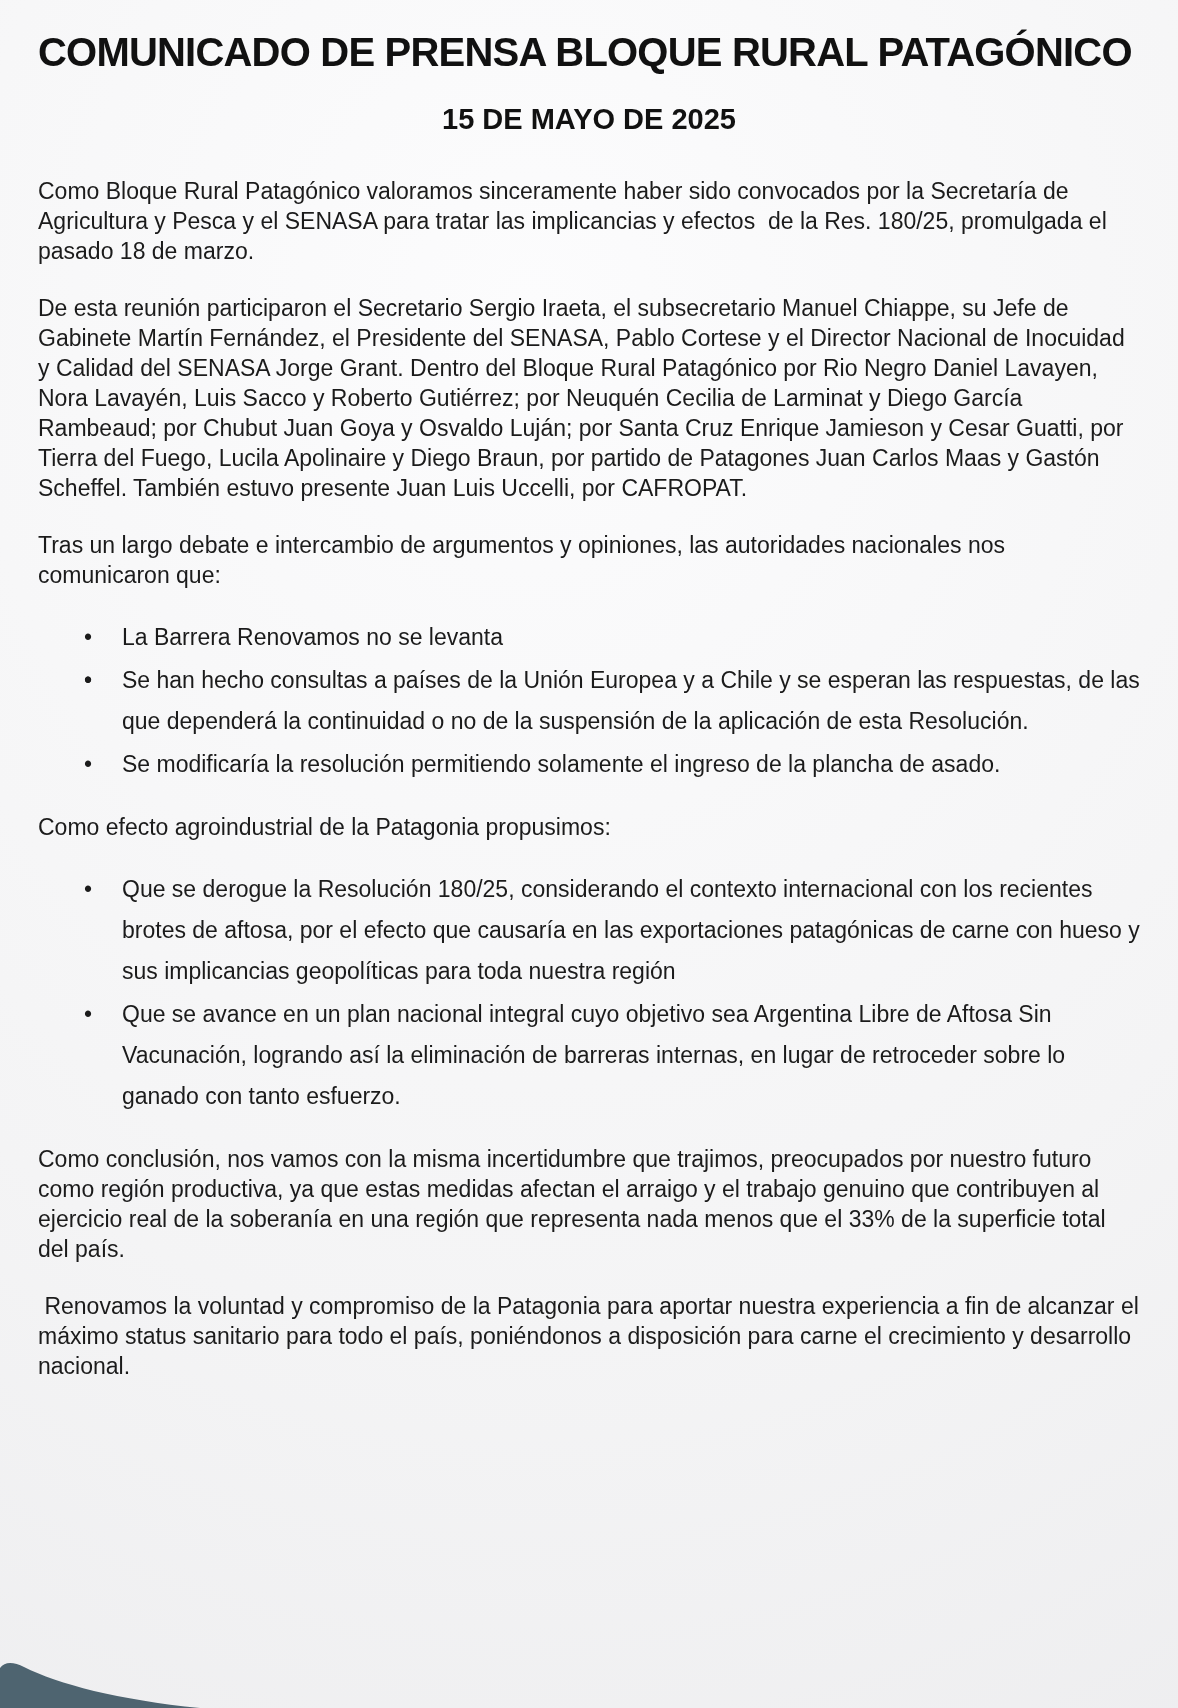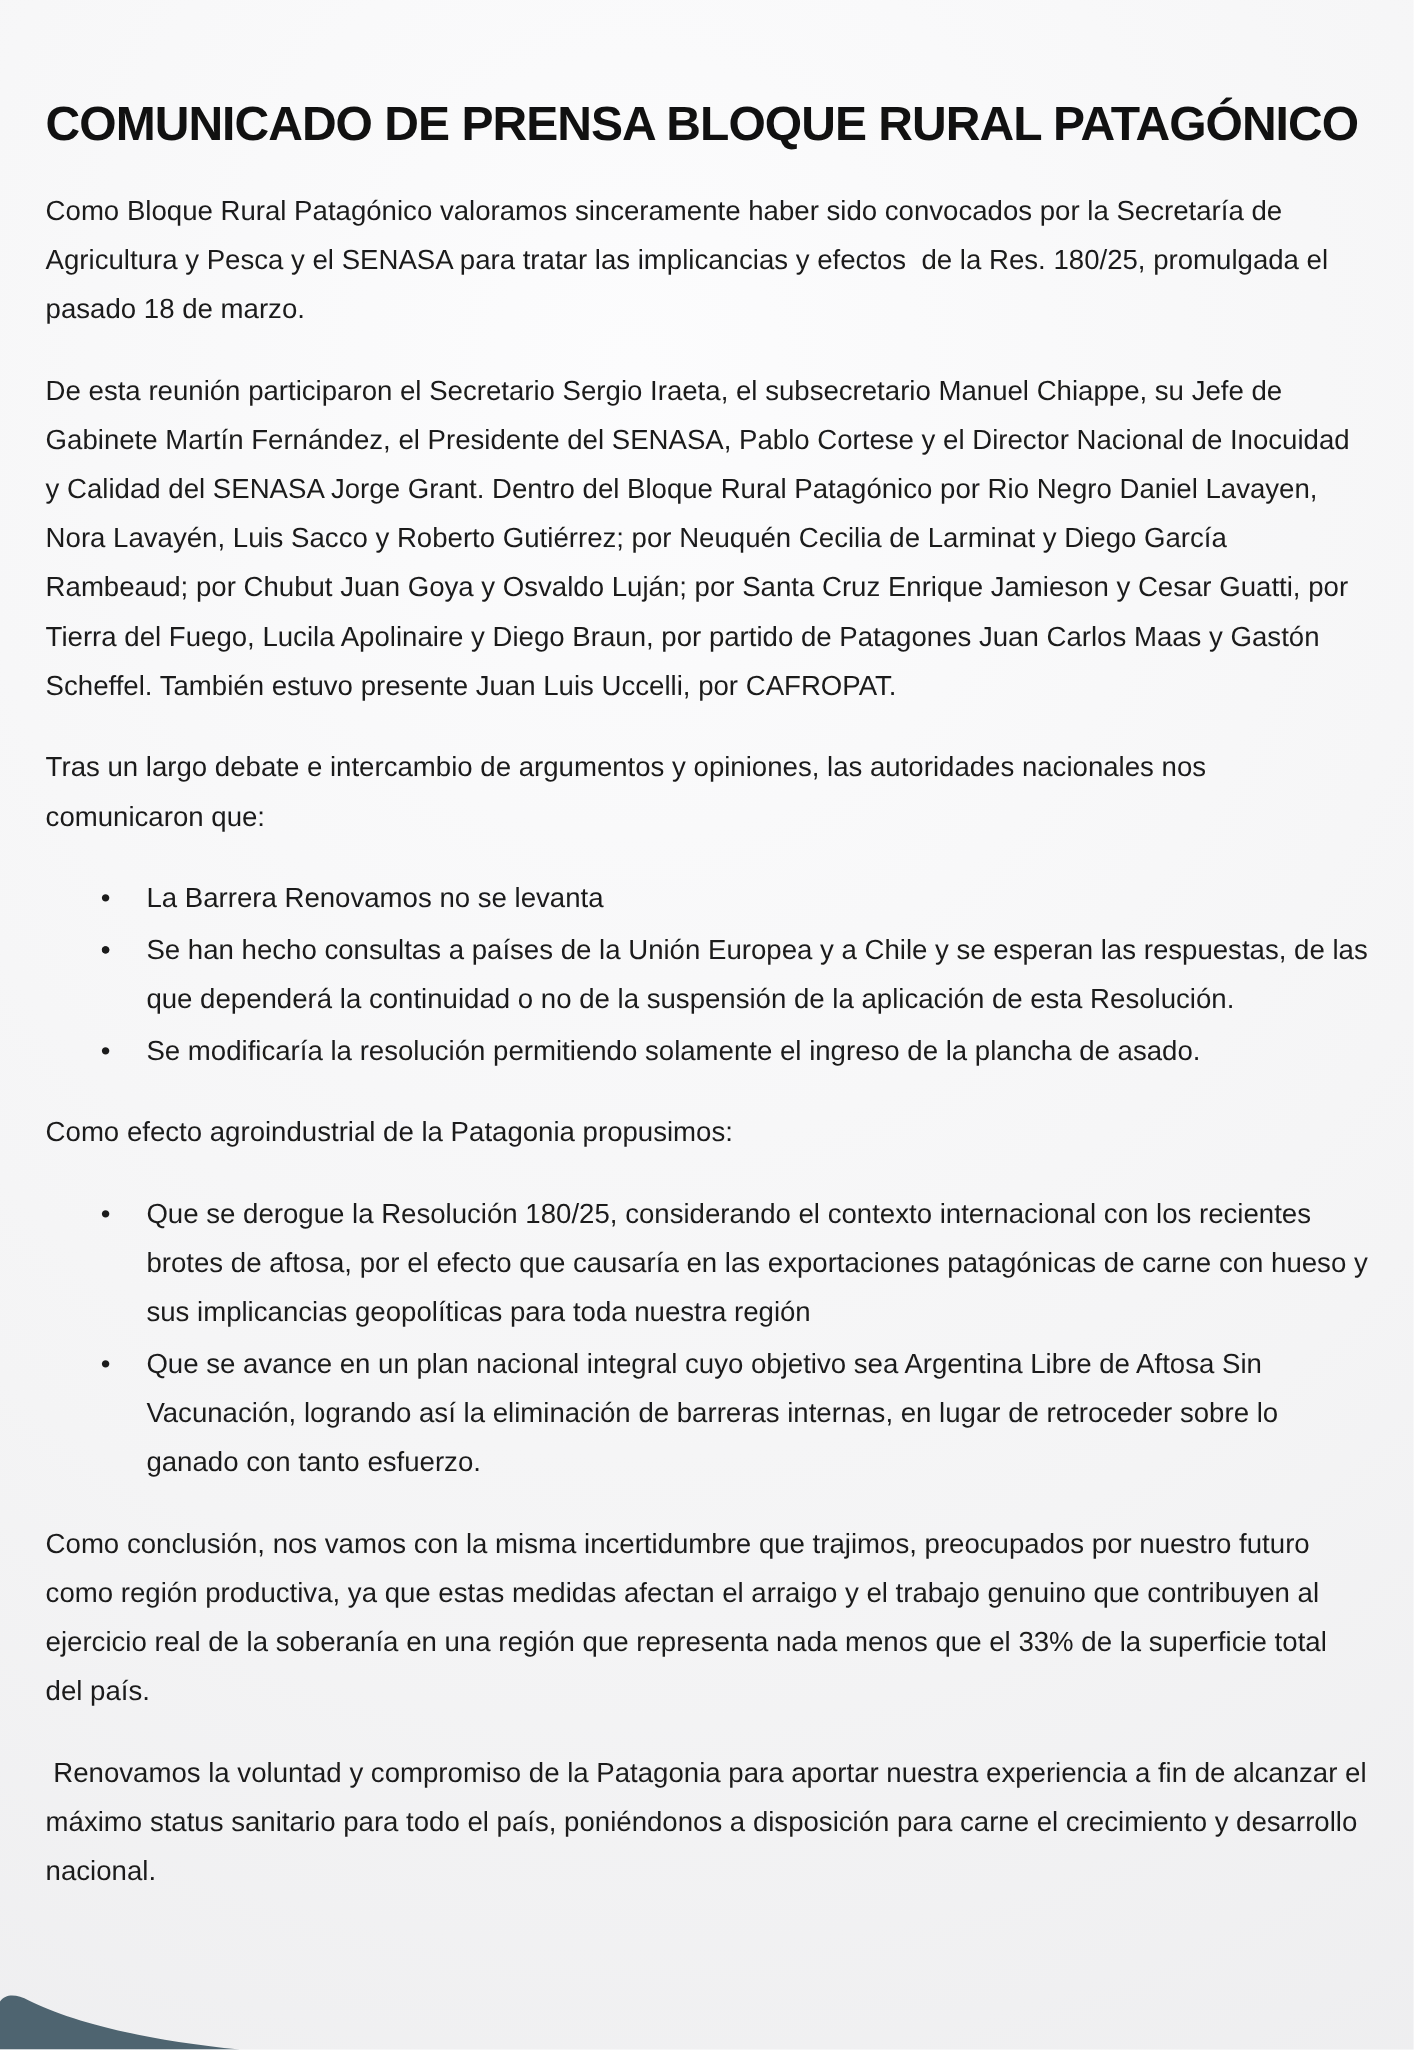--- a/index.html
+++ b/index.html
@@ -10,21 +10,21 @@
     width: 1178px;
     height: 1708px;
     overflow: hidden;
     position: relative;
     background: radial-gradient(ellipse 140% 110% at 45% 18%, #fcfcfd 0%, #f4f4f5 55%, #ebebed 100%);
     font-family: "Liberation Sans", sans-serif;
     color: #1b1b1b;
   }
   .page {
     position: relative;
-    padding: 82px 38px 0 38px;
+    padding: 30px 38px 0 38px;
     box-sizing: border-box;
     width: 100%;
     height: 100%;
   }
   .doc-title {
     font-size: 40px;
     font-weight: bold;
     letter-spacing: -0.8px;
     white-space: nowrap;
     margin: 0 0 28px 0;
@@ -32,21 +32,21 @@
   }
   .doc-date {
     text-align: center;
     font-size: 29px;
     font-weight: bold;
     margin: 0 0 40px 0;
     color: #111;
   }
   p.body-par {
     font-size: 23px;
-    line-height: 41px;
+    line-height: 30px;
     margin: 0 0 27px 0;
     white-space: pre-wrap;
   }
   ul.bullet-list {
     list-style: none;
     margin: 0 0 27px 46px;
     padding: 0;
   }
   ul.bullet-list li {
     position: relative;
@@ -68,20 +68,21 @@
     display: block;
   }
 </style>
 </head>
 <body>
 
 <div class="page">
 
   <h1 class="doc-title">COMUNICADO DE PRENSA BLOQUE RURAL PATAGÓNICO</h1>
 
+  <h2 class="doc-date">15 DE MAYO DE 2025</h2>
 
   <p class="body-par">Como Bloque Rural Patagónico valoramos sinceramente haber sido convocados por la Secretaría de Agricultura y Pesca y el SENASA para tratar las implicancias y efectos  de la Res. 180/25, promulgada el pasado 18 de marzo.</p>
 
   <p class="body-par">De esta reunión participaron el Secretario Sergio Iraeta, el subsecretario Manuel Chiappe, su Jefe de Gabinete Martín Fernández, el Presidente del SENASA, Pablo Cortese y el Director Nacional de Inocuidad y Calidad del SENASA Jorge Grant. Dentro del Bloque Rural Patagónico por Rio Negro Daniel Lavayen, Nora Lavayén, Luis Sacco y Roberto Gutiérrez; por Neuquén Cecilia de Larminat y Diego García Rambeaud; por Chubut Juan Goya y Osvaldo Luján; por Santa Cruz Enrique Jamieson y Cesar Guatti, por Tierra del Fuego, Lucila Apolinaire y Diego Braun, por partido de Patagones Juan Carlos Maas y Gastón Scheffel. También estuvo presente Juan Luis Uccelli, por CAFROPAT.</p>
 
   <p class="body-par">Tras un largo debate e intercambio de argumentos y opiniones, las autoridades nacionales nos comunicaron que:</p>
 
   <ul class="bullet-list">
     <li>
       <span class="bullet-dot">•</span>

